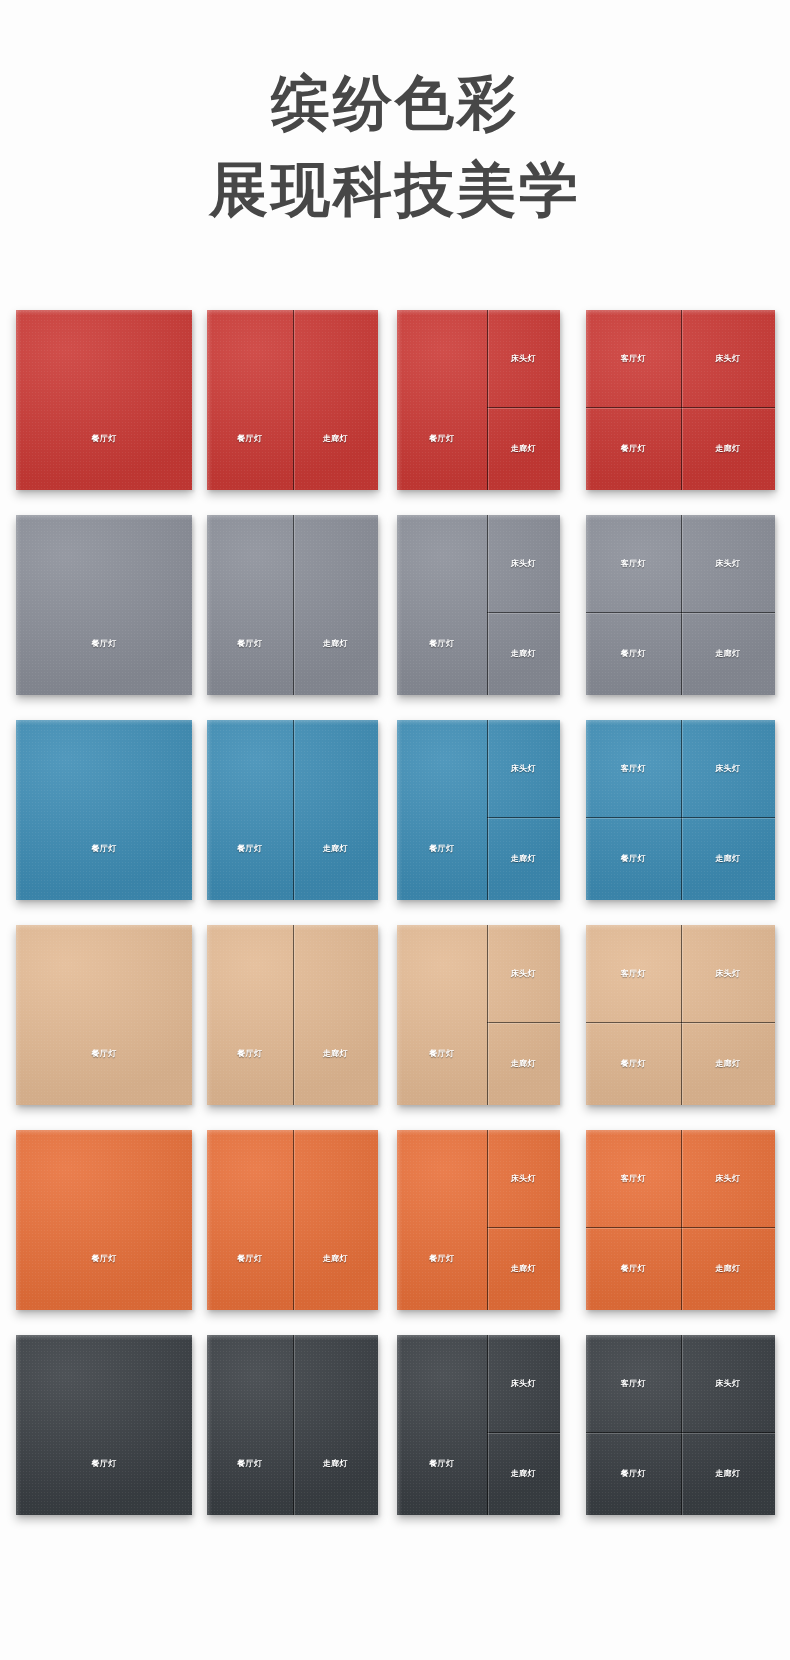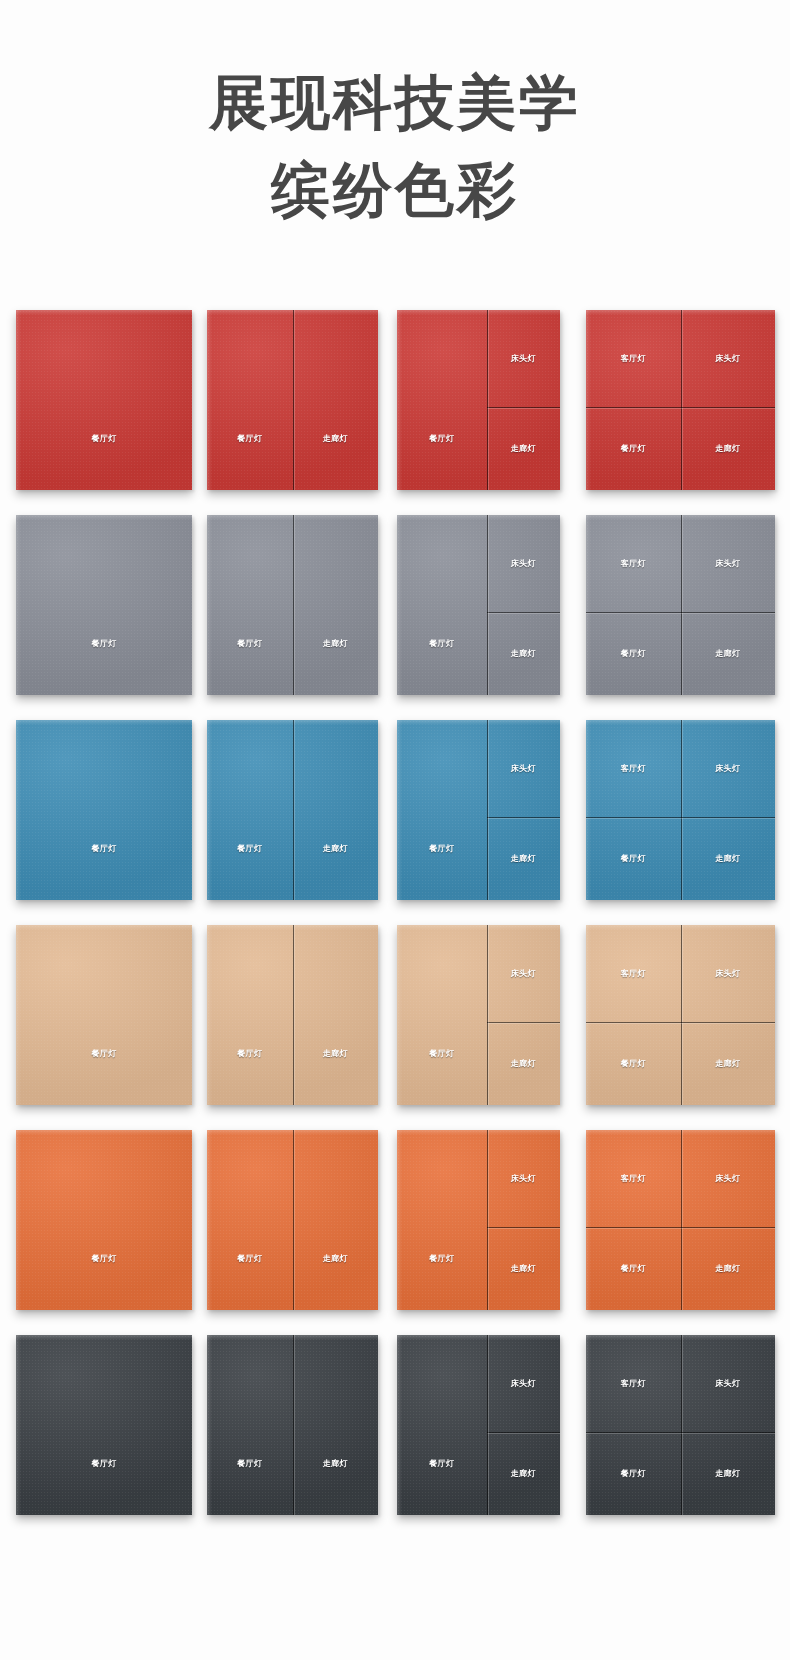--- a/index.html
+++ b/index.html
@@ -135,22 +135,22 @@
   }
   .seam-v::after { top:0; bottom:0; left:1px; width:1px; }
   .seam-h::after { left:0; right:0; top:1px; height:1px; }
 </style>
 </head>
 <body style="background: rgb(253, 253, 253);">
 
 <div id="page" style="background: rgb(253, 253, 253);">
 
   <div class="heading">
+    <span class="heading-line" style="color: rgb(71, 71, 71);">缤纷色彩</span>
     <span class="heading-line" style="color: rgb(71, 71, 71);">展现科技美学</span>
-    <span class="heading-line" style="color: rgb(71, 71, 71);">缤纷色彩</span>
   </div>
 
   <div class="rows">
 
     <div class="color-row">
       <div class="panel p1" style="--c: #cb3a36;">
         <div class="col" style="width:100%">
           <div class="cell bottom-label">
             <span class="cell-label">餐厅灯</span>
           </div>

